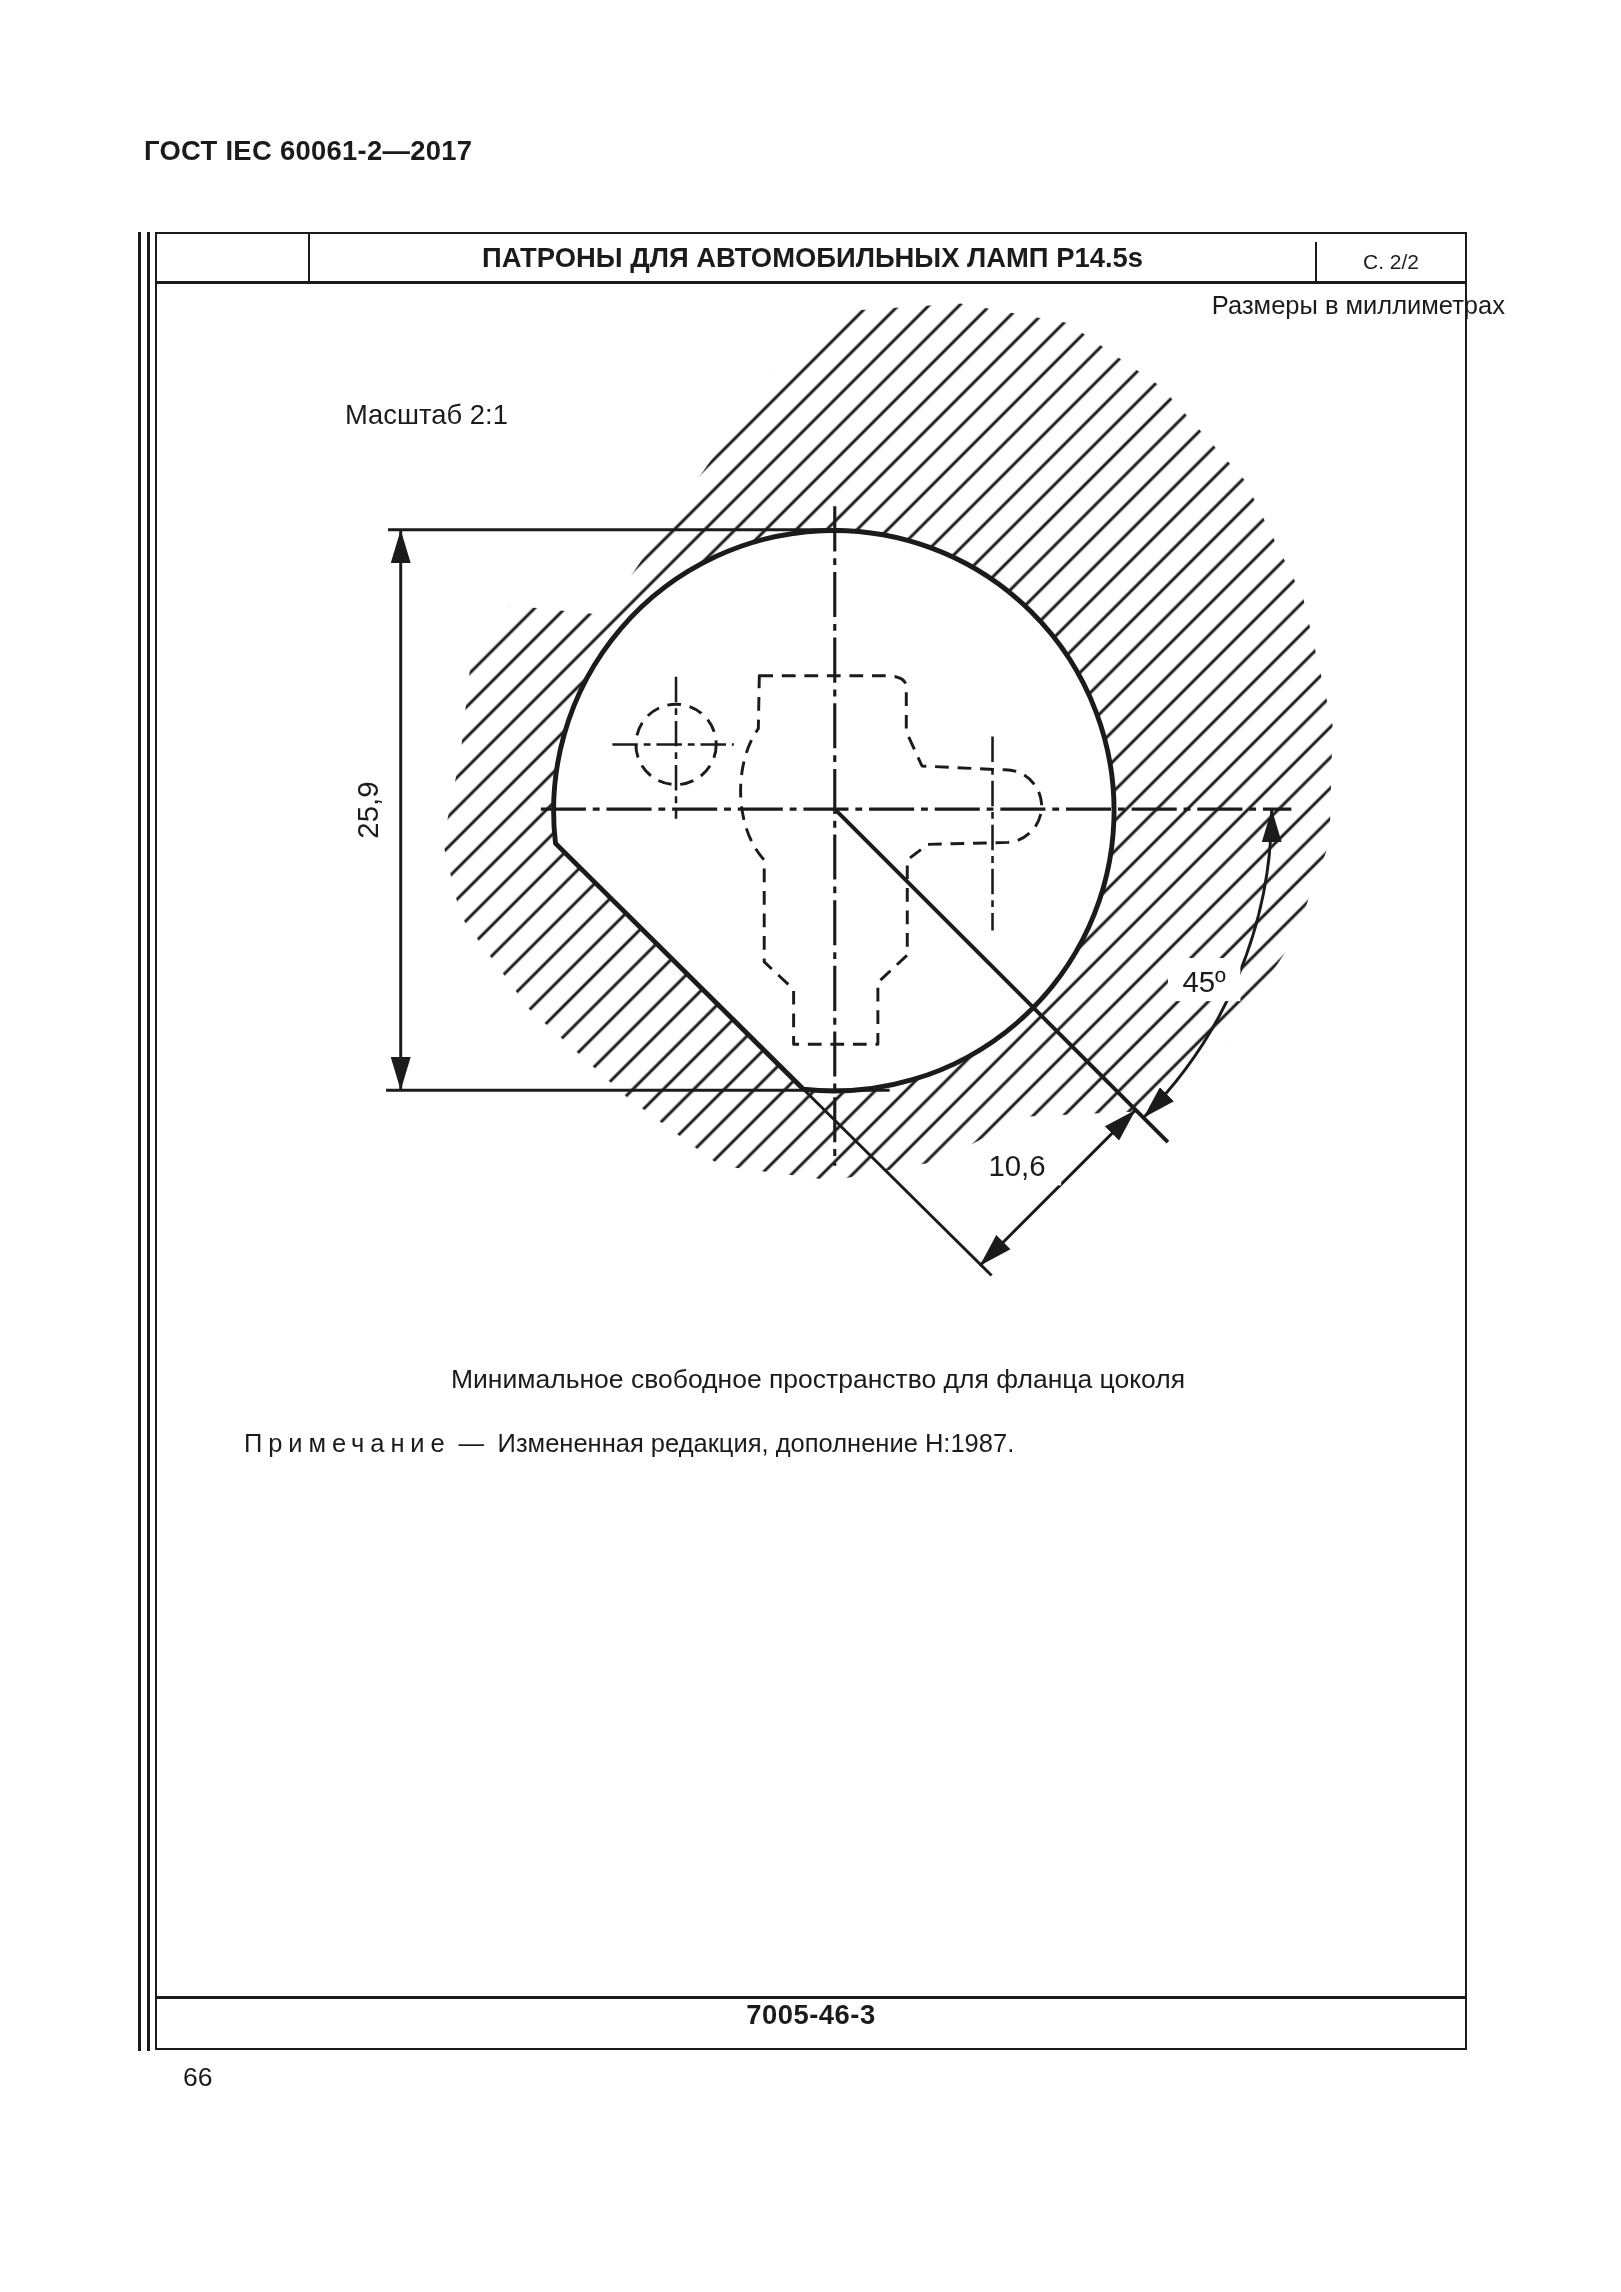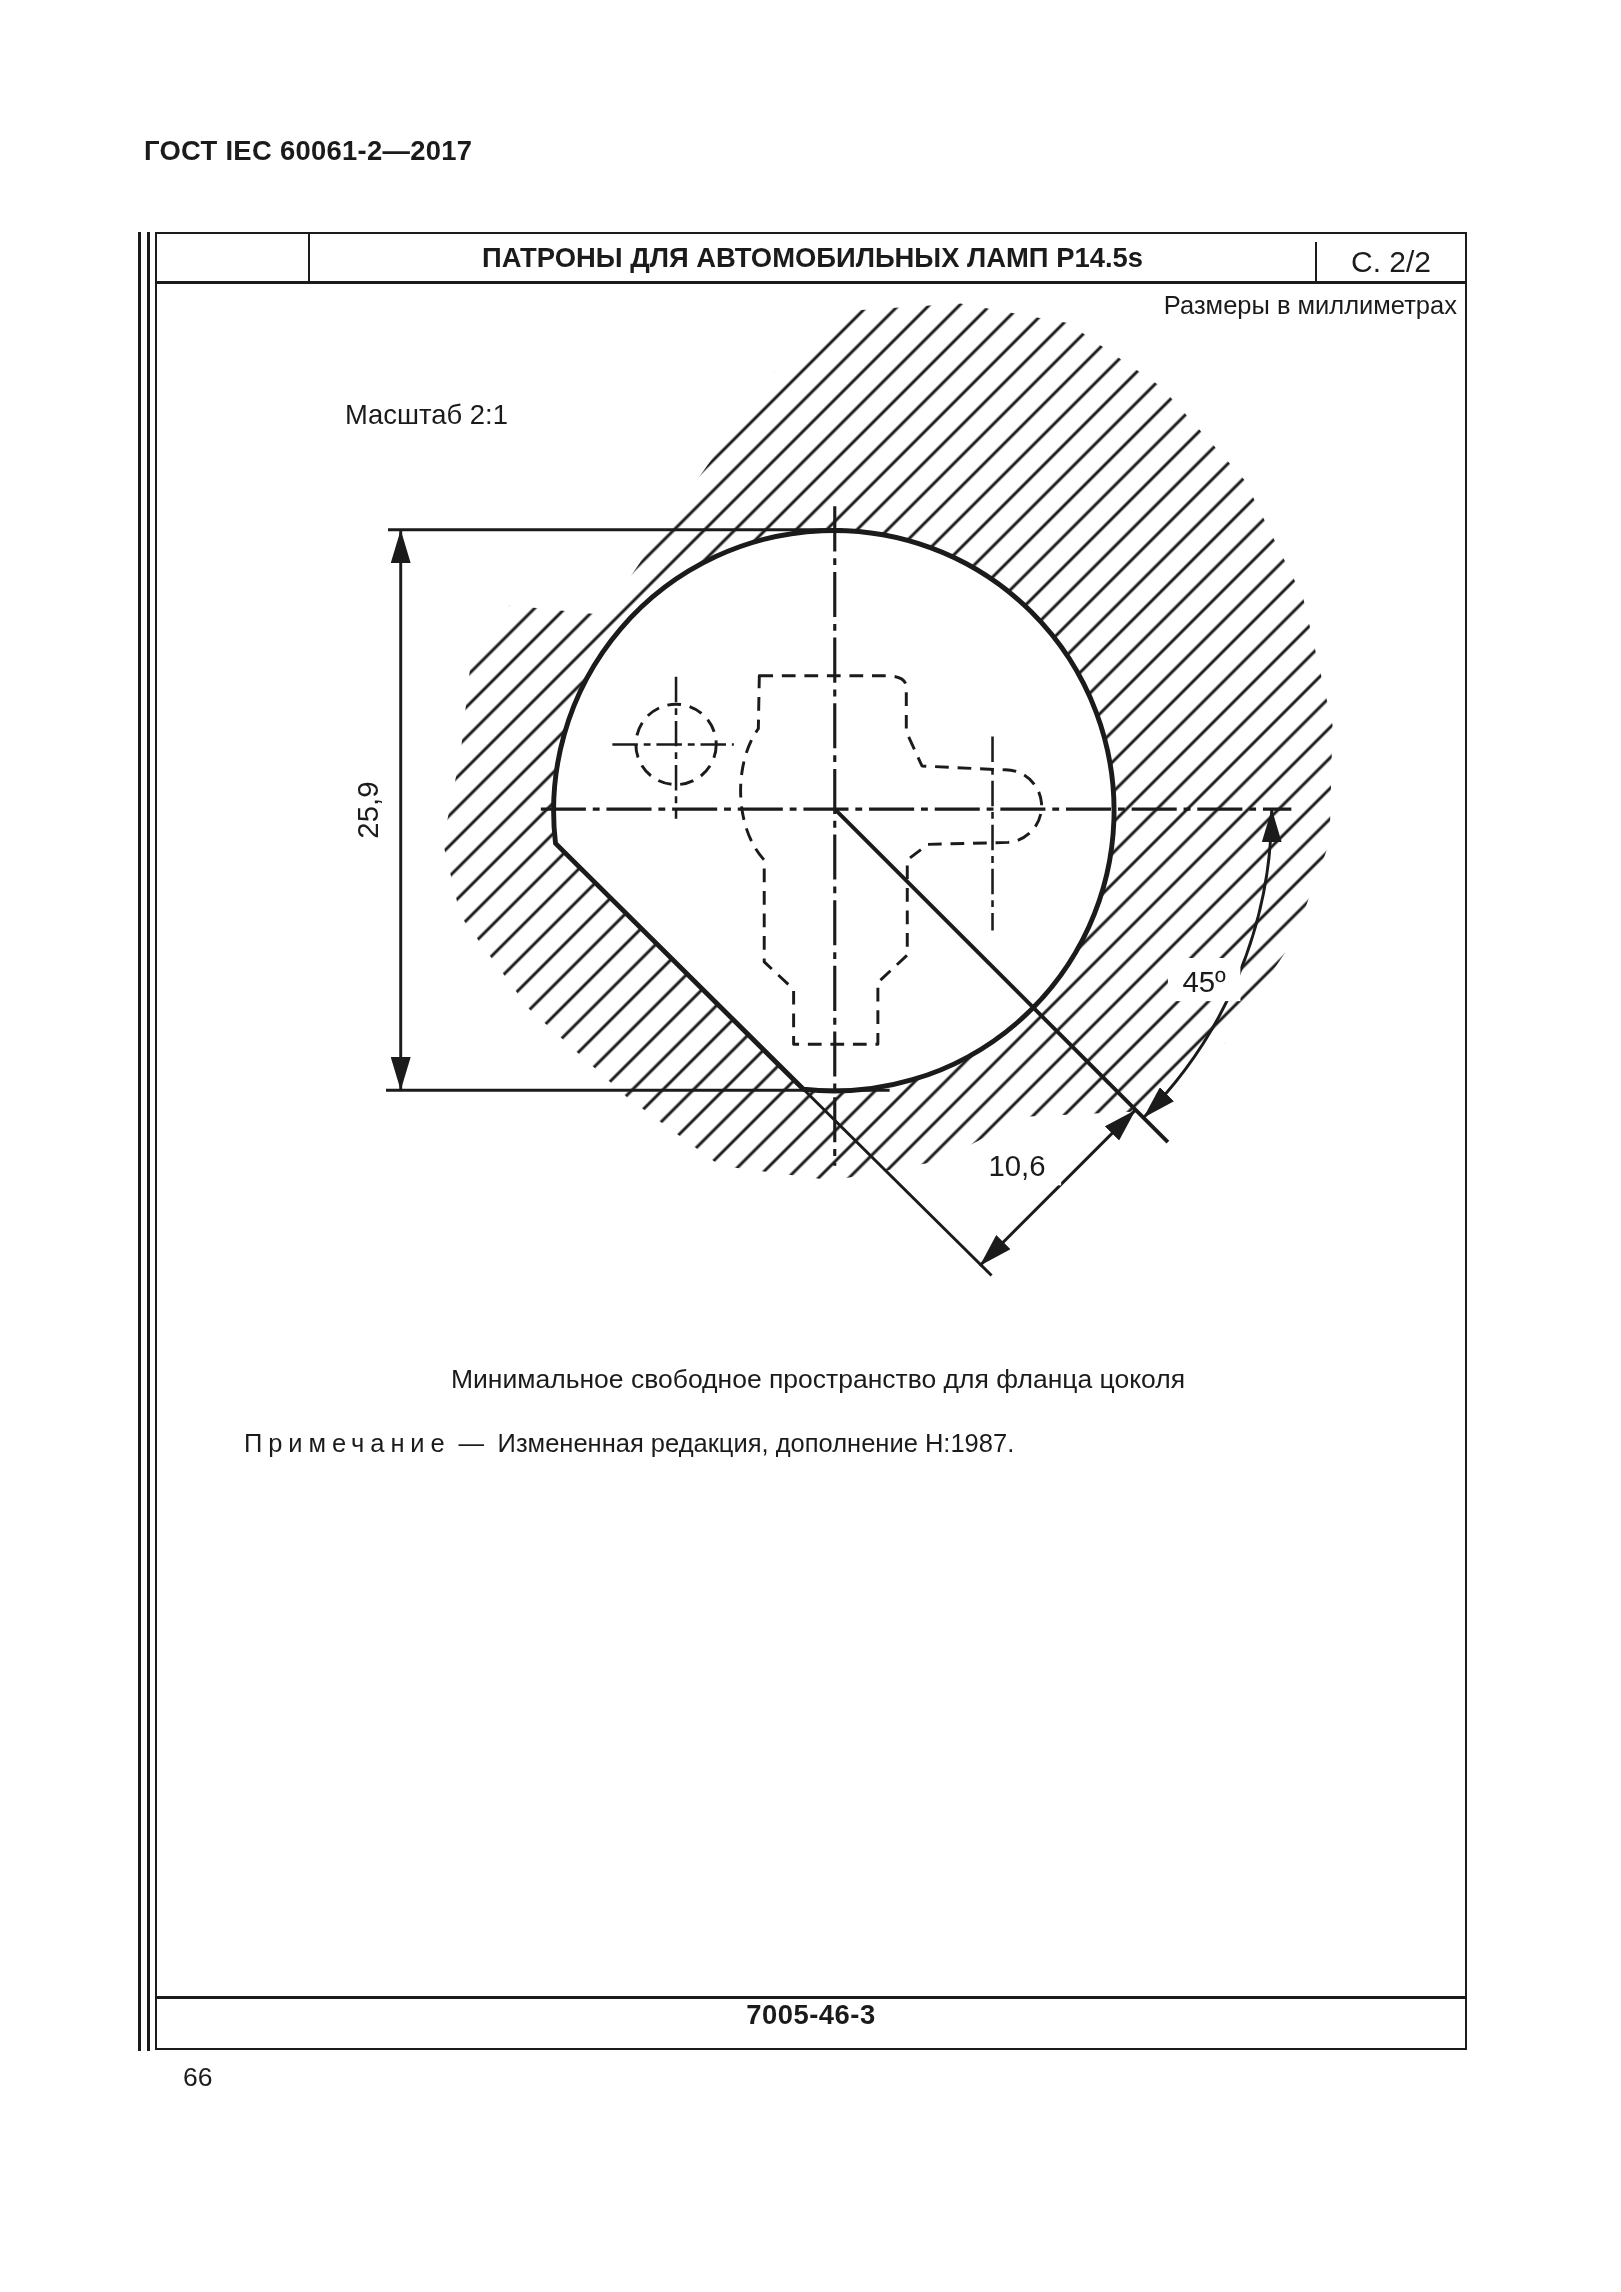--- a/index.html
+++ b/index.html
@@ -17,22 +17,22 @@
   }
   .header-row {
     left:155px; top:232px; width:1312px; height:52px;
     border:2.9px solid #1b1b1b; border-bottom-width:3.9px;
     box-sizing:border-box; display:flex; align-items:stretch;
   }
   .cell-empty { width:151px; border-right:2.9px solid #1b1b1b; }
   .cell-title { flex:1; display:flex; align-items:center; justify-content:center;
     font-size:27.4px; font-weight:bold; }
   .cell-pageno { width:148px; border-left:2.9px solid #1b1b1b; display:flex;
-    align-items:center; justify-content:center; font-size:30px;margin-top:8px; }
-  .units-note { left:157px; top:291px; width:1300px; text-align:right; font-size:25.5px; }
+    align-items:center; justify-content:center; font-size:21px;margin-top:8px; }
+  .units-note { left:157px; top:291px; width:1300px; text-align:right; font-size:25.5px;padding-left:48px; }
   .scale-label { left:345px; top:399px; font-size:27.4px; }
   .caption { left:323px; top:1364px; width:990px; text-align:center; font-size:26.5px; }
   .note { left:244px; top:1429px; font-size:25.5px; }
   .note .nlabel { letter-spacing:5.9px; }
   .note .ndash { padding:0 13.7px 0 7.8px; }
   .footer-row {
     left:155px; top:1996px; width:1312px; height:55px;
     border-top:3.9px solid #1b1b1b; box-sizing:border-box;
     display:flex; justify-content:center;
     font-size:27.4px; font-weight:bold; letter-spacing:0.5px;

